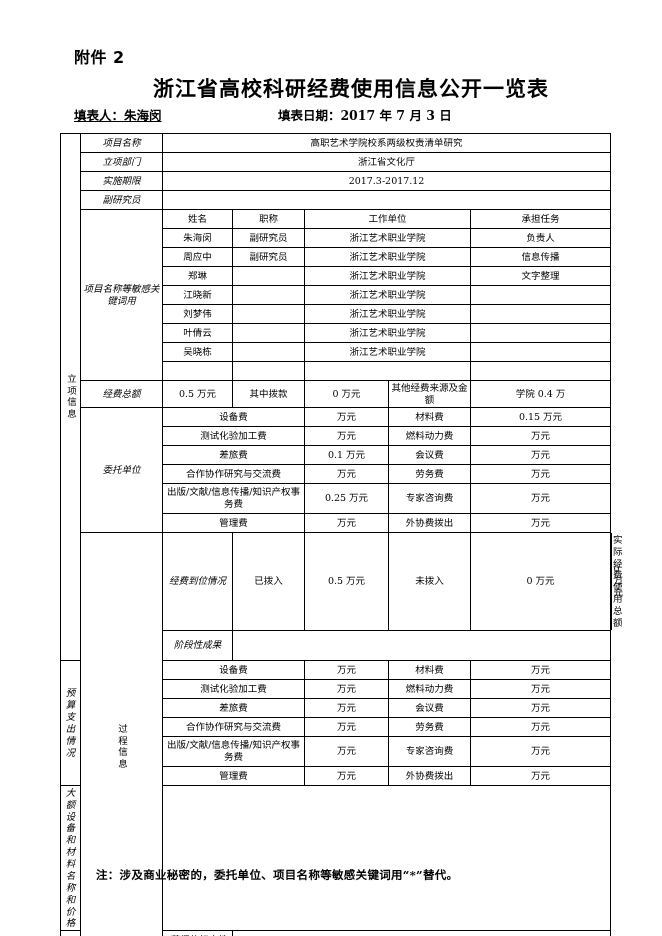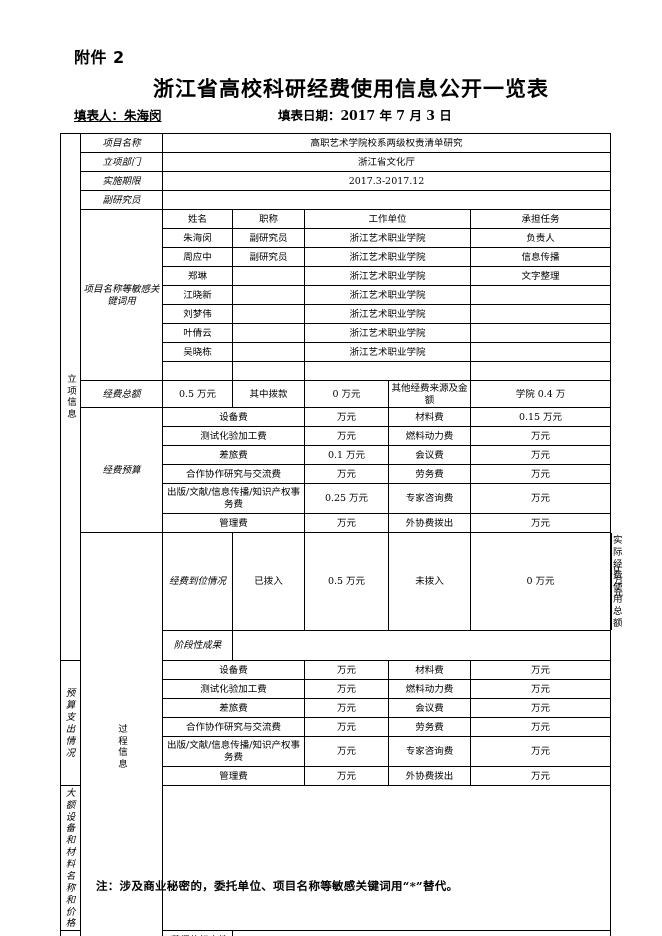--- a/index.html
+++ b/index.html
@@ -104,21 +104,20 @@
     padding-right: 5px;
   }
   .note {
     position: absolute;
     left: 96px;
     top: 866px;
     font-size: 11.5px;
     font-weight: bold;
     font-family: "DejaVu Serif", "Liberation Serif", serif;
     letter-spacing: 0.3px;
-    margin-top: 11px;
   }
 </style>
 </head>
 <body>
 
 <div class="page">
 
   <div class="attachment-label">附件 2</div>
 
   <div class="doc-title">浙江省高校科研经费使用信息公开一览表</div>
@@ -223,21 +222,21 @@
       <tr>
         <td class="rowlabel">经费总额</td>
         <td>0.5 万元</td>
         <td>其中拨款</td>
         <td class="val-right">0 万元</td>
         <td>其他经费来源及金额</td>
         <td class="val-right">学院 0.4 万</td>
       </tr>
 
       <tr>
-        <td class="rowlabel" rowspan="6">经费预算</td>
+        <td class="rowlabel" rowspan="6">委托单位</td>
         <td colspan="2">设备费</td>
         <td class="val-right">万元</td>
         <td>材料费</td>
         <td class="val-right">0.15 万元</td>
       </tr>
       <tr>
         <td colspan="2">测试化验加工费</td>
         <td class="val-right">万元</td>
         <td>燃料动力费</td>
         <td class="val-right">万元</td>

